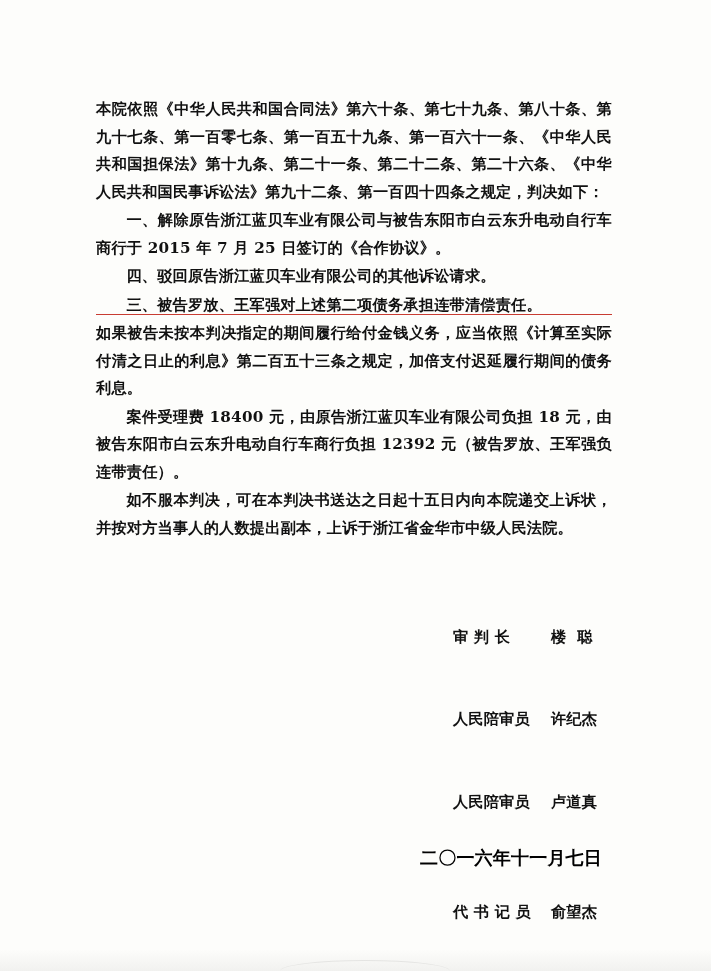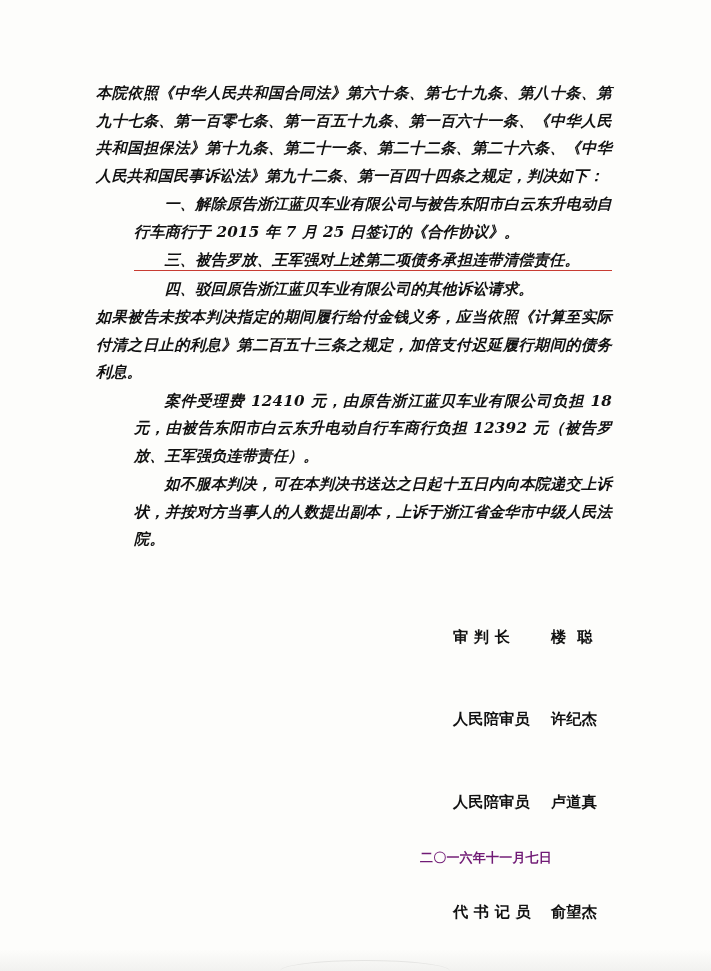--- a/index.html
+++ b/index.html
@@ -18,37 +18,35 @@
     position: absolute;
     left: 0;
     top: 0;
     width: 711px;
     height: 971px;
     background: #fdfdfb;
   }
   .doc-body {
     position: absolute;
     left: 96px;
-    top: 80px;
+    top: 96px;
     width: 516px;
-    font-style: italic;
   }
   p.para {
     margin: 0 0 1px 0;
     font-size: 15.2px;
     line-height: 27.5px;
     color: #111111;
     text-align: justify;
     text-justify: inter-ideograph;
     letter-spacing: 0.2px;
     font-weight: 600;
   }
   p.indent {
     text-indent: 2em;
-    margin-left: 38px;
   }
   .underlined {
     position: relative;
   }
   .underlined::after {
     content: "";
     position: absolute;
     left: 0;
     right: 0;
     bottom: 4px;
@@ -70,23 +68,23 @@
     letter-spacing: 0.2px;
   }
   .sig-role {
     display: inline-block;
     width: 98px;
   }
   .sig-name {
     display: inline-block;
   }
   .sig-date {
-    font-size: 13px;
+    font-size: 18px;
     line-height: 27.5px;
-    color: #701a75;
+    color: #000000;
     font-weight: 600;
     letter-spacing: 0.2px;
   }
   .page-shadow-bottom {
     position: absolute;
     left: 0;
     bottom: 0;
     width: 711px;
     height: 22px;
     background: linear-gradient(to bottom, rgba(255,255,255,0) 0%, rgba(232,232,230,0.55) 100%);
@@ -102,24 +100,24 @@
   }
 </style>
 </head>
 <body>
 
 <div class="page">
 
   <div class="doc-body">
     <p class="para">本院依照《中华人民共和国合同法》第六十条、第七十九条、第八十条、第九十七条、第一百零七条、第一百五十九条、第一百六十一条、《中华人民共和国担保法》第十九条、第二十一条、第二十二条、第二十六条、《中华人民共和国民事诉讼法》第九十二条、第一百四十四条之规定，判决如下：</p>
     <p class="para indent">一、解除原告浙江蓝贝车业有限公司与被告东阳市白云东升电动自行车商行于 2015 年 7 月 25 日签订的《合作协议》。</p>
+    <p class="para indent">四、驳回原告浙江蓝贝车业有限公司的其他诉讼请求。</p>
     <p class="para indent underlined">三、被告罗放、王军强对上述第二项债务承担连带清偿责任。</p>
-    <p class="para indent">四、驳回原告浙江蓝贝车业有限公司的其他诉讼请求。</p>
     <p class="para">如果被告未按本判决指定的期间履行给付金钱义务，应当依照《计算至实际付清之日止的利息》第二百五十三条之规定，加倍支付迟延履行期间的债务利息。</p>
-    <p class="para indent">案件受理费 12410 元，由原告浙江蓝贝车业有限公司负担 18 元，由被告东阳市白云东升电动自行车商行负担 12392 元（被告罗放、王军强负连带责任）。</p>
+    <p class="para indent">案件受理费 18400 元，由原告浙江蓝贝车业有限公司负担 18 元，由被告东阳市白云东升电动自行车商行负担 12392 元（被告罗放、王军强负连带责任）。</p>
     <p class="para indent">如不服本判决，可在本判决书送达之日起十五日内向本院递交上诉状，并按对方当事人的人数提出副本，上诉于浙江省金华市中级人民法院。</p>
   </div>
 
   <div class="sig-block">
     <div class="sig-line">
       <span class="sig-role">审 判 长</span><span class="sig-name">楼  聪</span>
     </div>
     <div class="sig-line">
       <span class="sig-role">人民陪审员</span><span class="sig-name">许纪杰</span>
     </div>

